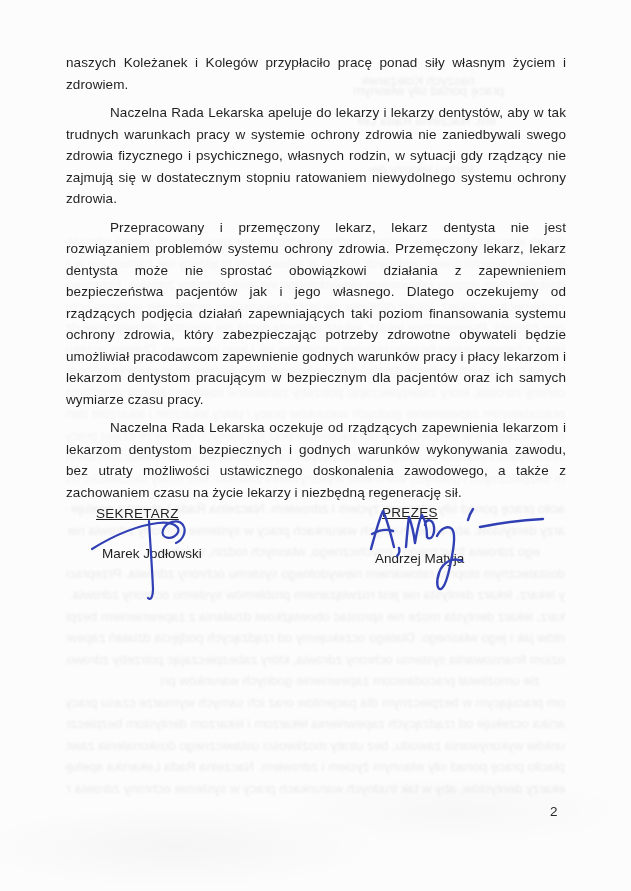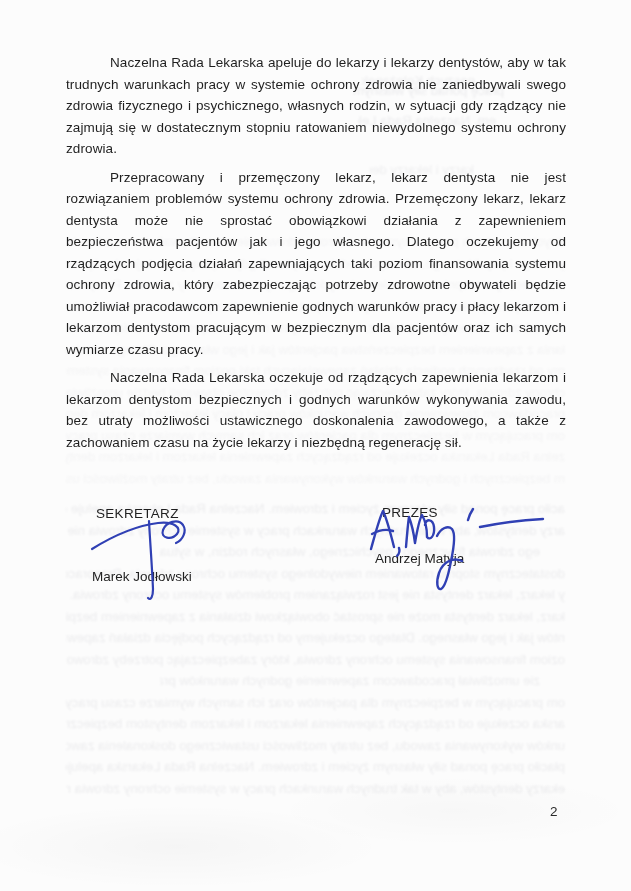--- a/index.html
+++ b/index.html
@@ -18,21 +18,21 @@
   .body-text{
     position:absolute;
     left:66px; top:52px; width:500px;
     font-size:13.5px; line-height:21.5px;
     text-align:justify;
     letter-spacing:0.1px;
   }
   .para{margin:0 0 7px 0;}
   .para.indent{text-indent:44px;}
   .sig-col{position:absolute; font-size:13.5px;}
-  .sig-col .sig-title{letter-spacing:0.3px;}
+  .sig-col .sig-title{letter-spacing:0.3px;text-decoration:underline;}
   .sig-name{position:absolute; font-size:13.5px; white-space:nowrap;}
   .sig-svg{position:absolute; z-index:5; pointer-events:none;}
   .page-number{
     position:absolute; left:550px; top:804px;
     font-size:13.5px; color:#2a2a2a;
   }
   
   .ghost-line{
     position:absolute;
     font-size:13.2px; line-height:18px; height:18px;
@@ -75,29 +75,30 @@
       <div class="ghost-line" aria-hidden="true" style="left: 66px; top: 650.5px; width: 499px; opacity: 0.105;">oziom finansowania systemu ochrony zdrowia, który zabezpieczając potrzeby zdrowotne obywateli b</div>
       <div class="ghost-line" aria-hidden="true" style="left: 160px; top: 672px; width: 380px; opacity: 0.105;">zie umożliwiał pracodawcom zapewnienie godnych warunków pracy i płacy lekarzom i lekarzom denty</div>
       <div class="ghost-line" aria-hidden="true" style="left: 66px; top: 693.5px; width: 499px; opacity: 0.105;">om pracującym w bezpiecznym dla pacjentów oraz ich samych wymiarze czasu pracy. Naczelna Rada L</div>
       <div class="ghost-line" aria-hidden="true" style="left: 66px; top: 715px; width: 499px; opacity: 0.105;">arska oczekuje od rządzących zapewnienia lekarzom i lekarzom dentystom bezpiecznych i godnych w</div>
       <div class="ghost-line" aria-hidden="true" style="left: 66px; top: 736.5px; width: 499px; opacity: 0.105;">unków wykonywania zawodu, bez utraty możliwości ustawicznego doskonalenia zawodowego, a także z</div>
       <div class="ghost-line" aria-hidden="true" style="left: 66px; top: 758px; width: 499px; opacity: 0.105;">płaciło pracę ponad siły własnym życiem i zdrowiem. Naczelna Rada Lekarska apeluje do lekarzy i</div>
       <div class="ghost-line" aria-hidden="true" style="left: 66px; top: 779.5px; width: 499px; opacity: 0.105;">ekarzy dentystów, aby w tak trudnych warunkach pracy w systemie ochrony zdrowia nie zaniedbywal</div>
     </div>
 
   <div class="body-text">
+    <p class="para">naszych Koleżanek i Kolegów przypłaciło pracę ponad siły własnym życiem i zdrowiem.</p>
     <p class="para indent">Naczelna Rada Lekarska apeluje do lekarzy i lekarzy dentystów, aby w tak trudnych warunkach pracy w systemie ochrony zdrowia nie zaniedbywali swego zdrowia fizycznego i psychicznego, własnych rodzin, w sytuacji gdy rządzący nie zajmują się w dostatecznym stopniu ratowaniem niewydolnego systemu ochrony zdrowia.</p>
     <p class="para indent">Przepracowany i przemęczony lekarz, lekarz dentysta nie jest rozwiązaniem problemów systemu ochrony zdrowia. Przemęczony lekarz, lekarz dentysta może nie sprostać obowiązkowi działania z zapewnieniem bezpieczeństwa pacjentów jak i jego własnego. Dlatego oczekujemy od rządzących podjęcia działań zapewniających taki poziom finansowania systemu ochrony zdrowia, który zabezpieczając potrzeby zdrowotne obywateli będzie umożliwiał pracodawcom zapewnienie godnych warunków pracy i płacy lekarzom i lekarzom dentystom pracującym w bezpiecznym dla pacjentów oraz ich samych wymiarze czasu pracy.</p>
     <p class="para indent">Naczelna Rada Lekarska oczekuje od rządzących zapewnienia lekarzom i lekarzom dentystom bezpiecznych i godnych warunków wykonywania zawodu, bez utraty możliwości ustawicznego doskonalenia zawodowego, a także z zachowaniem czasu na życie lekarzy i niezbędną regenerację sił.</p>
   </div>
 
   <div class="sig-col" style="left:96px; top:506px;">
     <span class="sig-title">SEKRETARZ</span>
   </div>
-  <div class="sig-name" style="left:92px; top:546px;margin-top:23px;">Marek Jodłowski</div>
+  <div class="sig-name" style="left:102px; top:546px;">Marek Jodłowski</div>
   <svg class="sig-svg" style="left:88px; top:513px;" width="115" height="95" viewBox="0 0 115 95" aria-hidden="true">
     <g fill="none" stroke="#3040b4" stroke-width="2.2" stroke-linecap="round" stroke-linejoin="round">
       <path d="M 4,36 C 20,26 46,13 70,10 C 86,8 94,15 89,21 C 84,27 72,26 75,17 C 78,9 90,5 95,12 C 99,18 95,27 88,30"></path>
       <path d="M 61,8 C 62,28 64,52 65,76 C 65,83 63,88 60,85"></path>
     </g>
   </svg>
 
   <div class="sig-col" style="left:382px; top:505px;text-align:right;">
     <span class="sig-title">PREZES</span>
   </div>

